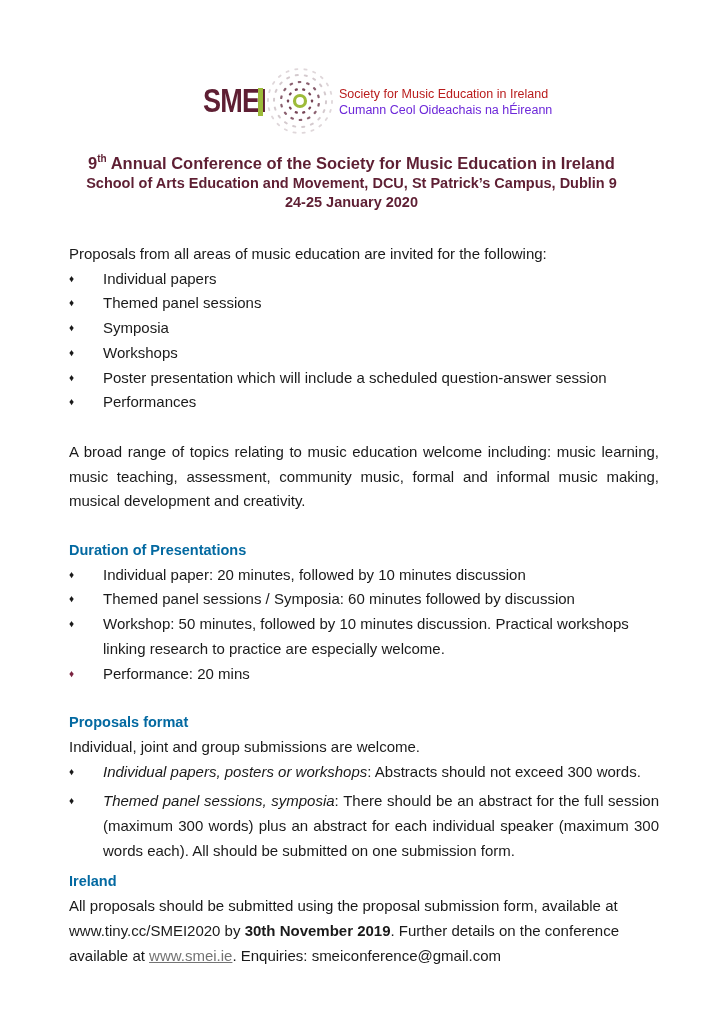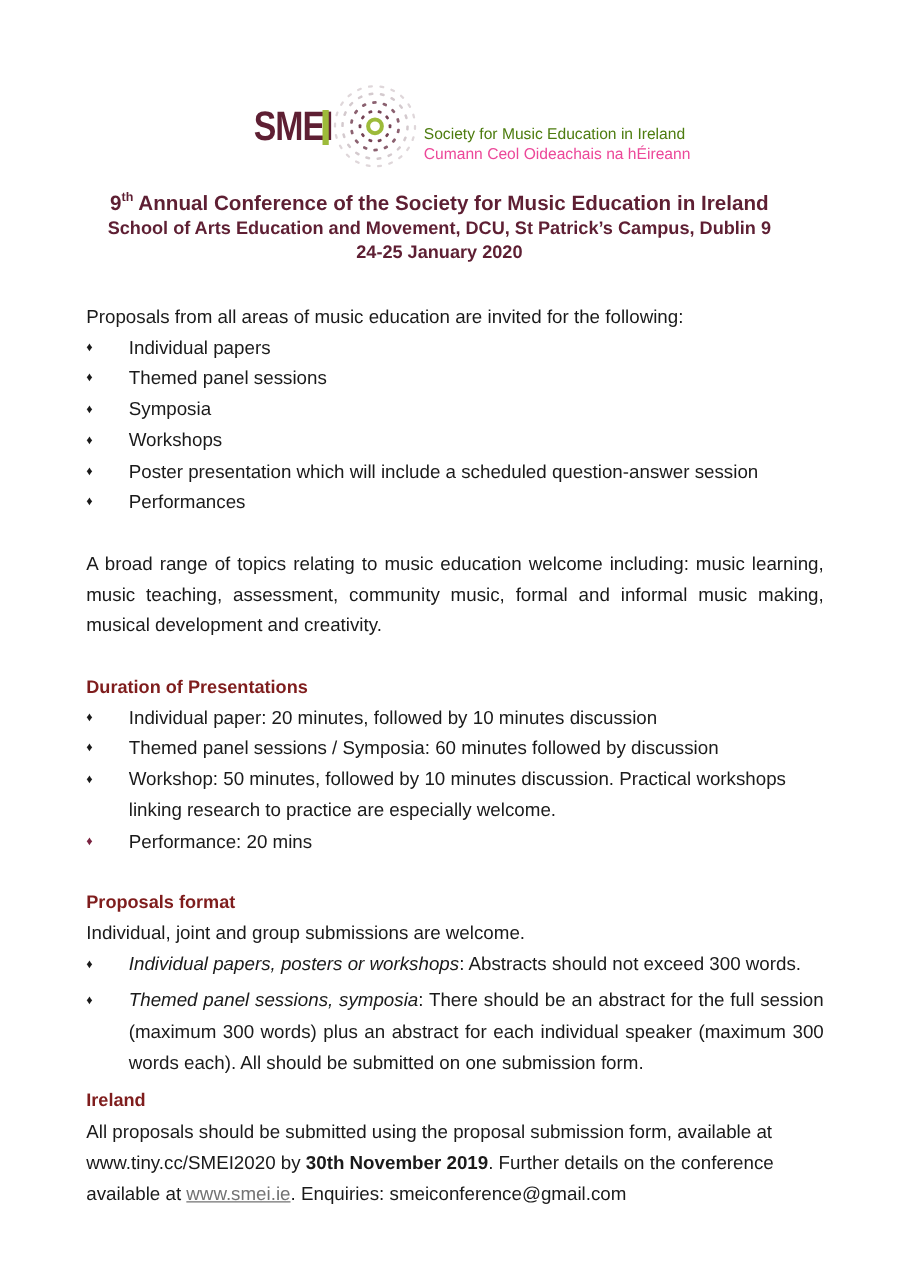--- a/index.html
+++ b/index.html
@@ -8,38 +8,38 @@
     .page { position: absolute; left: 0; top: 0; width: 725px; height: 1024px; }
 
     
     .logo { position: absolute; left: 203px; top: 66px; height: 70px; width: 340px; }
     .logo-sme { position: absolute; left: 0; top: 17px; font-family: "Liberation Sans", sans-serif;
                 font-weight: bold; font-size: 33px; color: #5e1f33; letter-spacing: -1px;
                 transform: scaleX(0.82); transform-origin: left center; line-height: 36px; }
     .logo-bar { position: absolute; left: 55px; top: 22px; width: 5px; height: 28px; background: #9dbb3a; }
     .logo-mark { position: absolute; left: 63px; top: 0px; width: 68px; height: 70px; }
     .logo-text { position: absolute; left: 136px; top: 20px; font-size: 12.5px; line-height: 16px; white-space: nowrap; }
-    .logo-text .en { color: #4d7c0f; margin-top: 13px; }
-    .logo-text .ga { color: #ec4899; text-align: right; }
+    .logo-text .en { color: #b91c1c; }
+    .logo-text .ga { color: #6d28d9; text-align: right; }
 
     
     .title-block { position: absolute; left: 0; top: 152px; width: 703px; text-align: center; color: #5e1f33; font-weight: bold; }
     .title-1 { font-size: 16.5px; line-height: 22px; }
     .title-1 sup { font-size: 10px; vertical-align: 7px; line-height: 0; }
     .title-2, .title-3 { font-size: 14.5px; line-height: 19px; }
 
     
     .content { position: absolute; left: 69px; top: 242px; width: 590px; font-size: 15px; line-height: 24.7px; }
     .content p { margin: 0; }
     .bullets { list-style: none; margin: 0; padding: 0; }
     .bullets li { position: relative; padding-left: 34px; }
     .bullet-mark { position: absolute; left: 0; top: 0; font-size: 10px; color: #1a1a1a; width: 10px; }
     .bullet-mark.maroon { color: #7a2340; }
     .gap-para { margin-top: 25px !important; }
-    .heading { color: #7f1d1d; font-weight: bold; font-size: 14.5px; }
+    .heading { color: #0369a1; font-weight: bold; font-size: 14.5px; }
     .gap-heading { margin-top: 24px !important; }
     .small-gap { margin-top: 5px; }
     .justify { text-align: justify; text-align-last: left; }
     .it { font-style: italic; text-align: right; }
     .b { font-weight: bold; }
     .link { color: #737373; text-decoration: underline; }
   </style>
 </head>
 <body>
 

